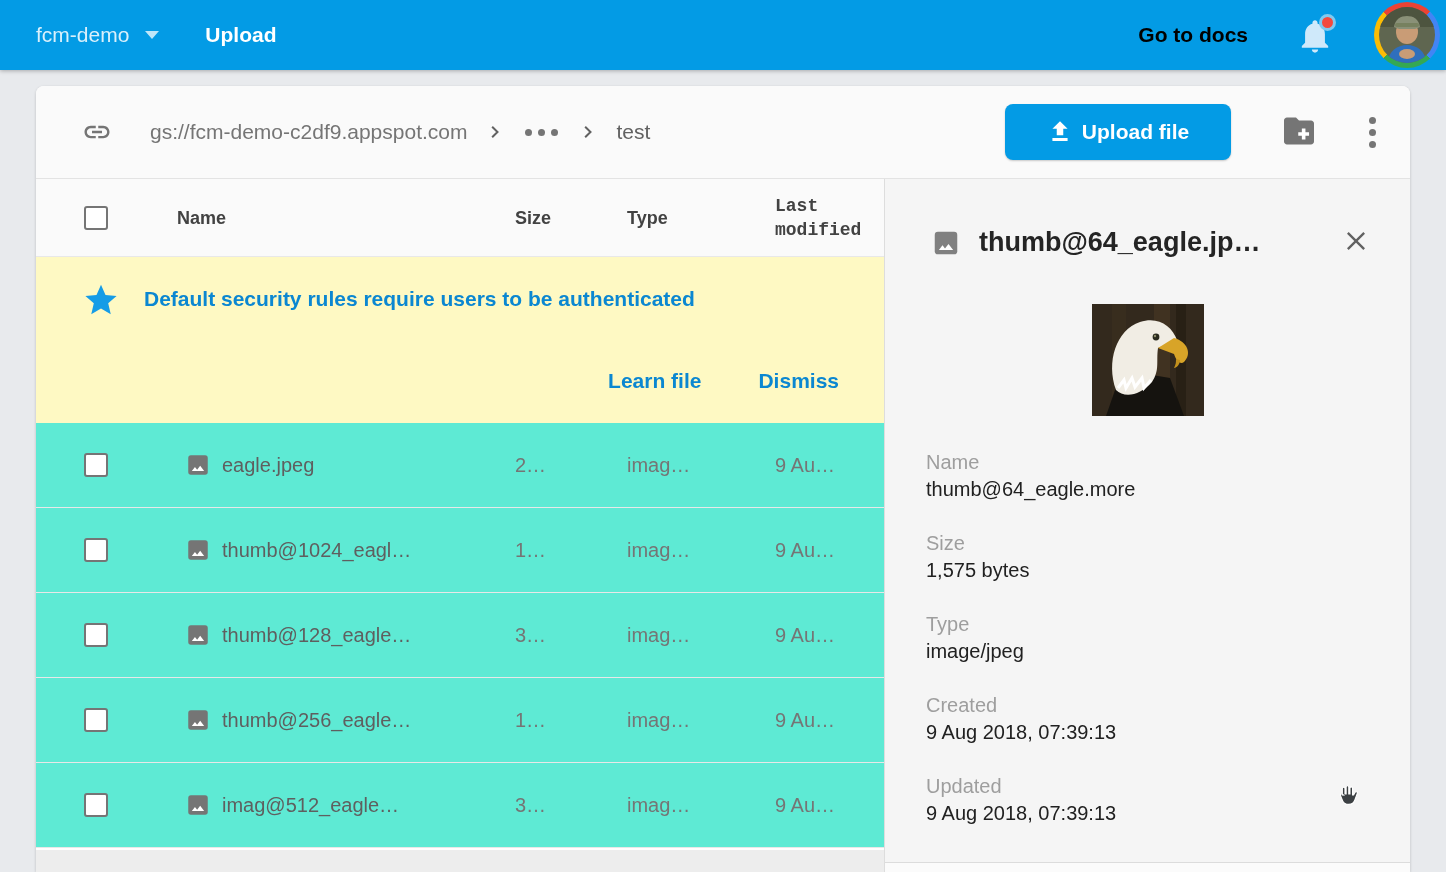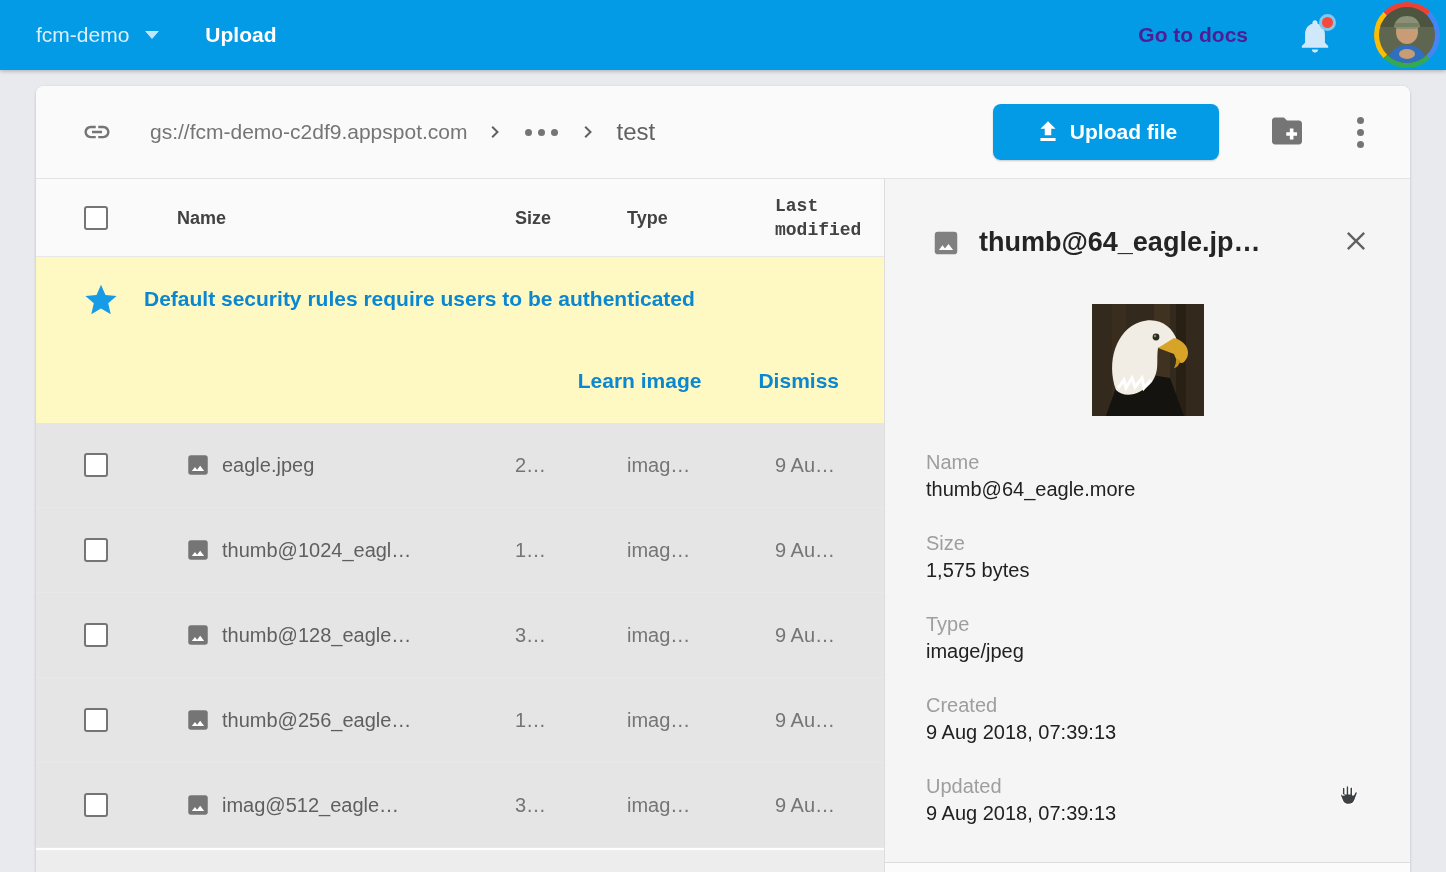--- a/index.html
+++ b/index.html
@@ -19,21 +19,21 @@
   .project-switcher {
     margin-left:36px; display:flex; align-items:center; gap:16px;
     color:rgba(255,255,255,.85); font-size:21px; font-weight:500; cursor:pointer;
   }
   .caret-down {
     width:0;height:0;border-left:7px solid transparent;border-right:7px solid transparent;
     border-top:8px solid rgba(255,255,255,.75);
   }
   .product-title { margin-left:46px; color:#fff; font-size:21px; font-weight:700; }
   .topbar-spacer { flex:1; }
-  .docs-link { color:#4c1d95; font-size:21px; font-weight:600; margin-right:50px; cursor:pointer; }
+  .docs-link { color:#000000; font-size:21px; font-weight:600; margin-right:50px; cursor:pointer; }
   .bell-wrap { position:relative; margin-right:42px; width:34px; height:38px; cursor:pointer; }
   .bell-badge {
     position:absolute; top:-2px; right:-4px; width:17px; height:17px; border-radius:50%;
     background:#f4493d; border:3px solid #7fc9ef;
   }
   .avatar-ring {
     width:66px;height:66px;border-radius:50%; margin-right:6px; cursor:pointer;
     background:conic-gradient(from 45deg,#4285f4 0 25%,#34a853 0 50%,#fbbc05 0 75%,#ea4335 0 100%);
     display:flex;align-items:center;justify-content:center;
   }
@@ -43,28 +43,28 @@
   .card {
     position:absolute; left:36px; top:86px; width:1374px; bottom:0;
     background:#fff; border-radius:8px 8px 0 0; box-shadow:0 1px 3px rgba(0,0,0,.2);
     display:flex; flex-direction:column;
   }
 
   
   .toolbar {
     height:93px; background:#fafafa; border-bottom:1px solid #e3e3e3;
     border-radius:8px 8px 0 0; display:flex; align-items:center;
-    padding:0 40px 0 46px; flex:none;
+    padding:0 28px 0 46px; flex:none;
   }
   .crumb-link-icon { flex:none; margin-right:38px; }
   .crumb-path { font-size:21px; color:#757575; cursor:pointer; white-space:nowrap; }
   .crumb-sep { margin:0 18px; flex:none; display:flex; align-items:center; }
   .crumb-dots { display:flex; gap:6px; cursor:pointer; padding:4px 2px; }
   .crumb-dots i { width:7px;height:7px;border-radius:50%;background:#757575; }
-  .crumb-current { font-size:24px; color:#616161; cursor:pointer; }
+  .crumb-current { font-size:21px; color:#616161; cursor:pointer; }
   .toolbar-spacer { flex:1; }
   .upload-btn {
     width:226px; height:56px; border:none; border-radius:8px; background:#039be5;
     color:#fff; font-family:inherit; font-size:21px; font-weight:600; cursor:pointer;
     display:flex; align-items:center; justify-content:center; gap:9px;
     box-shadow:0 1px 2px rgba(0,0,0,.2);
   }
   .newfolder-btn { margin-left:50px; background:none; border:none; cursor:pointer; height:36px; }
   .kebab-btn { margin-left:46px; background:none; border:none; cursor:pointer;
     display:flex; flex-direction:column; gap:5px; padding:4px 6px; }
@@ -93,21 +93,21 @@
   .banner-star { position:absolute; left:47px; top:25px; }
   .banner-msg {
     position:absolute; left:108px; top:30px; font-size:21px; font-weight:700; color:#0b87d1;
   }
   .banner-actions {
     position:absolute; right:45px; bottom:30px; display:flex; gap:57px;
     font-size:21px; font-weight:700; color:#0b87d1;
   }
   .banner-actions span { cursor:pointer; }
 
-  .trow { height:85px; flex:none; border-bottom:1px solid #e8e8e8; position:relative; background:#e5e5e5; cursor:pointer; }
+  .trow { height:85px; flex:none; border-bottom:1px solid #e8e8e8; position:relative; background:#5eead4; cursor:pointer; }
   .row-icon { left:149px; }
   .row-name { left:186px; font-size:20px; color:#5f5f5f; }
   .row-dim { font-size:20px; color:#757575; }
   .tfoot { margin-top:auto; height:22px; flex:none; background:#ededed; }
 
   
   .panel { flex:1; background:#f5f5f5; position:relative; display:flex; flex-direction:column; }
   .panel-header { display:flex; align-items:center; padding:48px 40px 0 46px; flex:none; }
   .panel-title {
     margin-left:18px; flex:1; font-size:27px; font-weight:600; color:#242424;
@@ -207,21 +207,21 @@
         <span class="cell col-type">Type</span>
         <span class="cell col-mod-h">Last modified</span>
       </div>
 
       <div class="banner">
         <svg class="banner-star" width="36" height="36" viewBox="0 0 24 24">
           <path fill="#169ce6" d="M12 1.8l3 6.9 7.4.6-5.6 4.9 1.7 7.3L12 17.6l-6.5 3.9 1.7-7.3L1.6 9.3 9 8.7z"></path>
         </svg>
         <div class="banner-msg">Default security rules require users to be authenticated</div>
         <div class="banner-actions">
-          <span>Learn image</span>
+          <span>Learn file</span>
           <span>Dismiss</span>
         </div>
       </div>
 
       <div class="trow">
         <span class="cell col-check checkbox"></span>
         <svg class="cell row-icon" width="26" height="26" viewBox="0 0 24 24">
           <rect x="3" y="3" width="18" height="18" rx="2.5" fill="#757575"></rect>
             <path d="M6.3 17.6h11.4l-3.7-4.9-2.8 3.6-2-2.5z" fill="#fff"></path>
         </svg>

